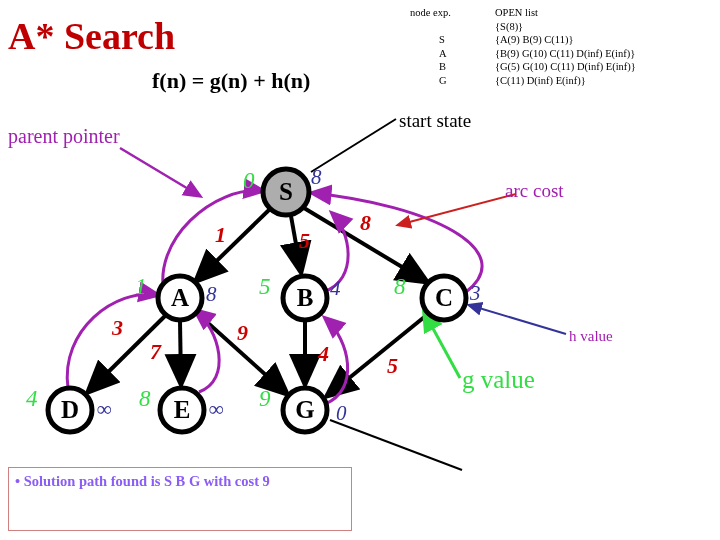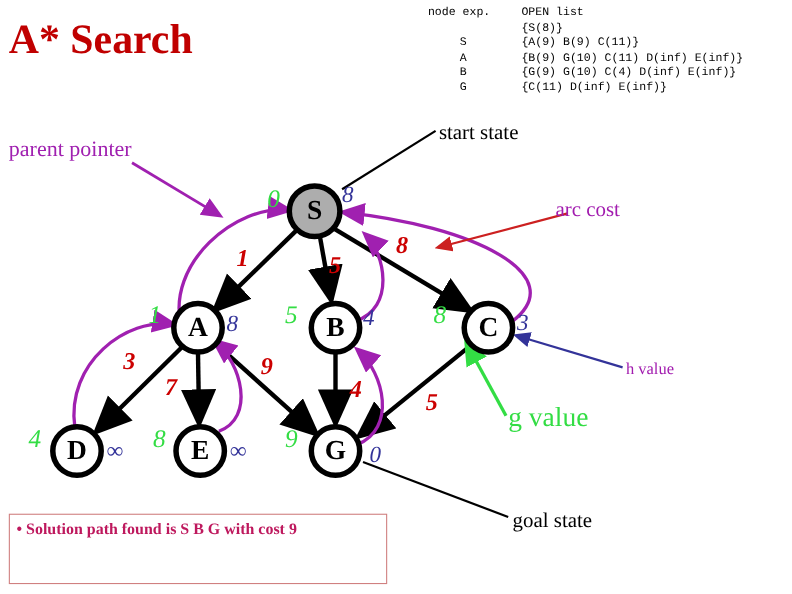--- a/index.html
+++ b/index.html
@@ -15,22 +15,22 @@
     font-size:38px;font-weight:bold;color:#C00000;
     font-family:"Liberation Serif", serif;letter-spacing:0px;
   }
   .formula{
     position:absolute;left:152px;top:68px;
     font-size:22px;font-weight:bold;color:#000000;
     font-family:"Liberation Serif", serif;
   }
   .mono{
     position:absolute;
-    font-family:Liberation Mono, monospace;
-    font-size:10.5px;color:#000000;white-space:pre;line-height:13.5px;
+    font-family:Liberation Serif, serif;
+    font-size:10.5px;color:#000000;white-space:pre;line-height:13.5px;margin-left:21px;
   }
   #nodeexp-head{left:389px;top:6px;}
   #open-head{left:474px;top:6px;}
   #exp-col{left:418px;top:33px;}
   #open-col{left:474px;top:19.5px;}
 
   .label{position:absolute;white-space:nowrap;font-family:"Liberation Serif", serif;}
   .lbl-parent{left:8px;top:125px;font-size:20px;color:#A020B0;text-align:center;}
   .lbl-start{left:399px;top:110px;font-size:19px;color:#000000;text-align:right;}
   .lbl-arc{left:505px;top:180px;font-size:19px;color:#a21caf;}
@@ -47,21 +47,21 @@
   .hval{position:absolute;font-size:21px;color:#333399;font-family:"Liberation Serif", serif;font-style:italic;}
   .cost{position:absolute;font-size:22px;font-weight:bold;color:#CC0000;font-family:"Liberation Serif", serif;font-style:italic;}
 
   #notebox{
     position:absolute;left:8px;top:467px;width:344px;height:64px;
     border:1.5px solid #D08080;background:#ffffff;box-sizing:border-box;
     padding:4px 6px 0 6px;
   }
   #notebox div{
     font-family:"Liberation Serif", serif;font-size:14.5px;font-weight:bold;
-    color:#be185d;line-height:19px;white-space:nowrap;
+    color:#8b5cf6;line-height:19px;white-space:nowrap;
   }
   .bullet:before{content:"\2022\0020";}
 </style>
 </head>
 <body>
 
 <div id="stage">
 
   <svg id="graph" viewBox="0 0 720 540">
     <defs>
@@ -116,39 +116,39 @@
       <circle cx="180" cy="298" r="22" fill="#FFFFFF" stroke="#000000" stroke-width="5"></circle>
       <circle cx="305" cy="298" r="22" fill="#FFFFFF" stroke="#000000" stroke-width="5"></circle>
       <circle cx="444" cy="298" r="22" fill="#FFFFFF" stroke="#000000" stroke-width="5"></circle>
       <circle cx="70" cy="410" r="22" fill="#FFFFFF" stroke="#000000" stroke-width="5"></circle>
       <circle cx="182" cy="410" r="22" fill="#FFFFFF" stroke="#000000" stroke-width="5"></circle>
       <circle cx="305" cy="410" r="22" fill="#FFFFFF" stroke="#000000" stroke-width="5"></circle>
     </g>
   </svg>
 
   <div class="title">A* Search</div>
+  <div class="formula">f(n) = g(n) + h(n)</div>
 
   <div class="mono" id="nodeexp-head">node exp.</div>
   <div class="mono" id="open-head">OPEN list</div>
   <div class="mono" id="exp-col">S
 A
 B
 G</div>
   <div class="mono" id="open-col">{S(8)}
 {A(9) B(9) C(11)}
 {B(9) G(10) C(11) D(inf) E(inf)}
-{G(9) G(10) C(4) D(inf) E(inf)}
+{G(5) G(10) C(11) D(inf) E(inf)}
 {C(11) D(inf) E(inf)}</div>
 
   <div class="label lbl-parent">parent pointer</div>
   <div class="label lbl-start">start state</div>
   <div class="label lbl-arc">arc cost</div>
   <div class="label lbl-h">h value</div>
   <div class="label lbl-g">g value</div>
-  <div class="label lbl-goal">goal state</div>
 
   <div class="nodetxt" style="left:263px;top:169px;">S</div>
   <div class="nodetxt" style="left:157px;top:275px;">A</div>
   <div class="nodetxt" style="left:282px;top:275px;">B</div>
   <div class="nodetxt" style="left:421px;top:275px;">C</div>
   <div class="nodetxt" style="left:47px;top:387px;">D</div>
   <div class="nodetxt" style="left:159px;top:387px;">E</div>
   <div class="nodetxt" style="left:282px;top:387px;">G</div>
 
   <div class="gval" style="left:243px;top:168px;">0</div>

